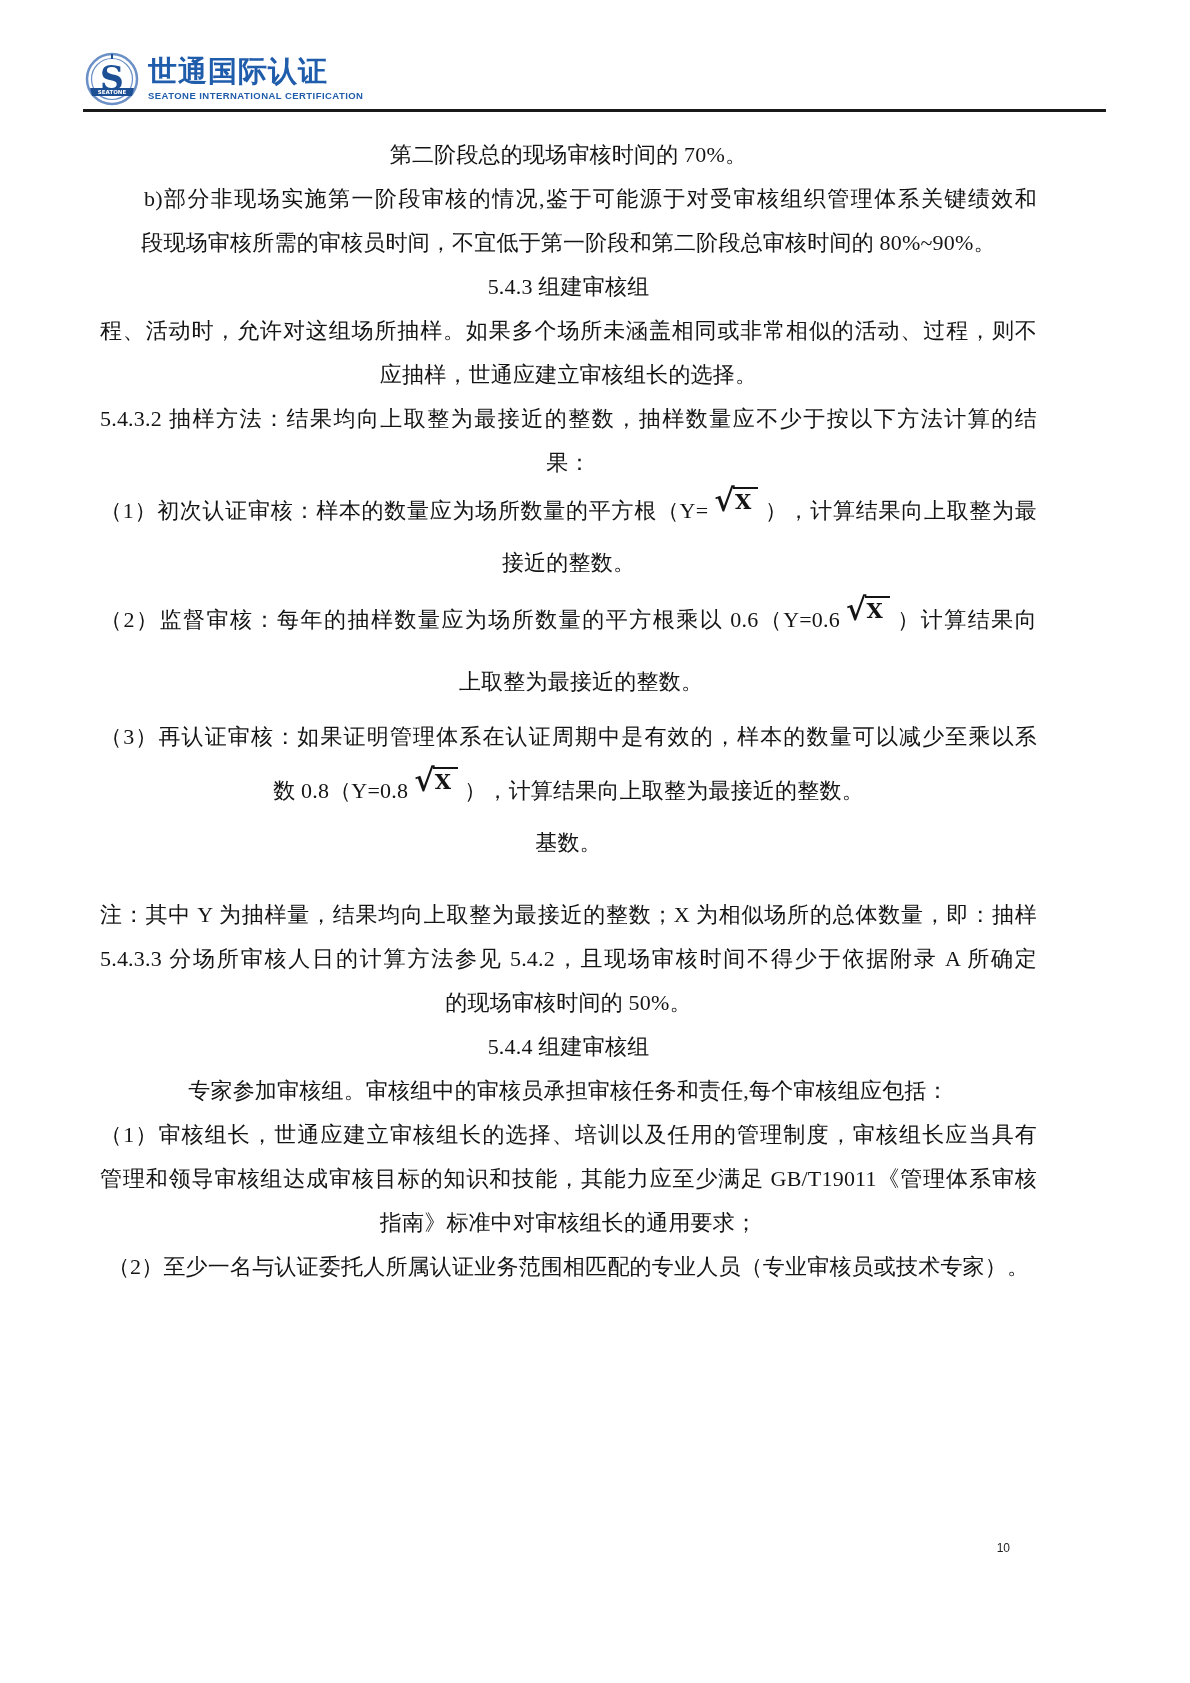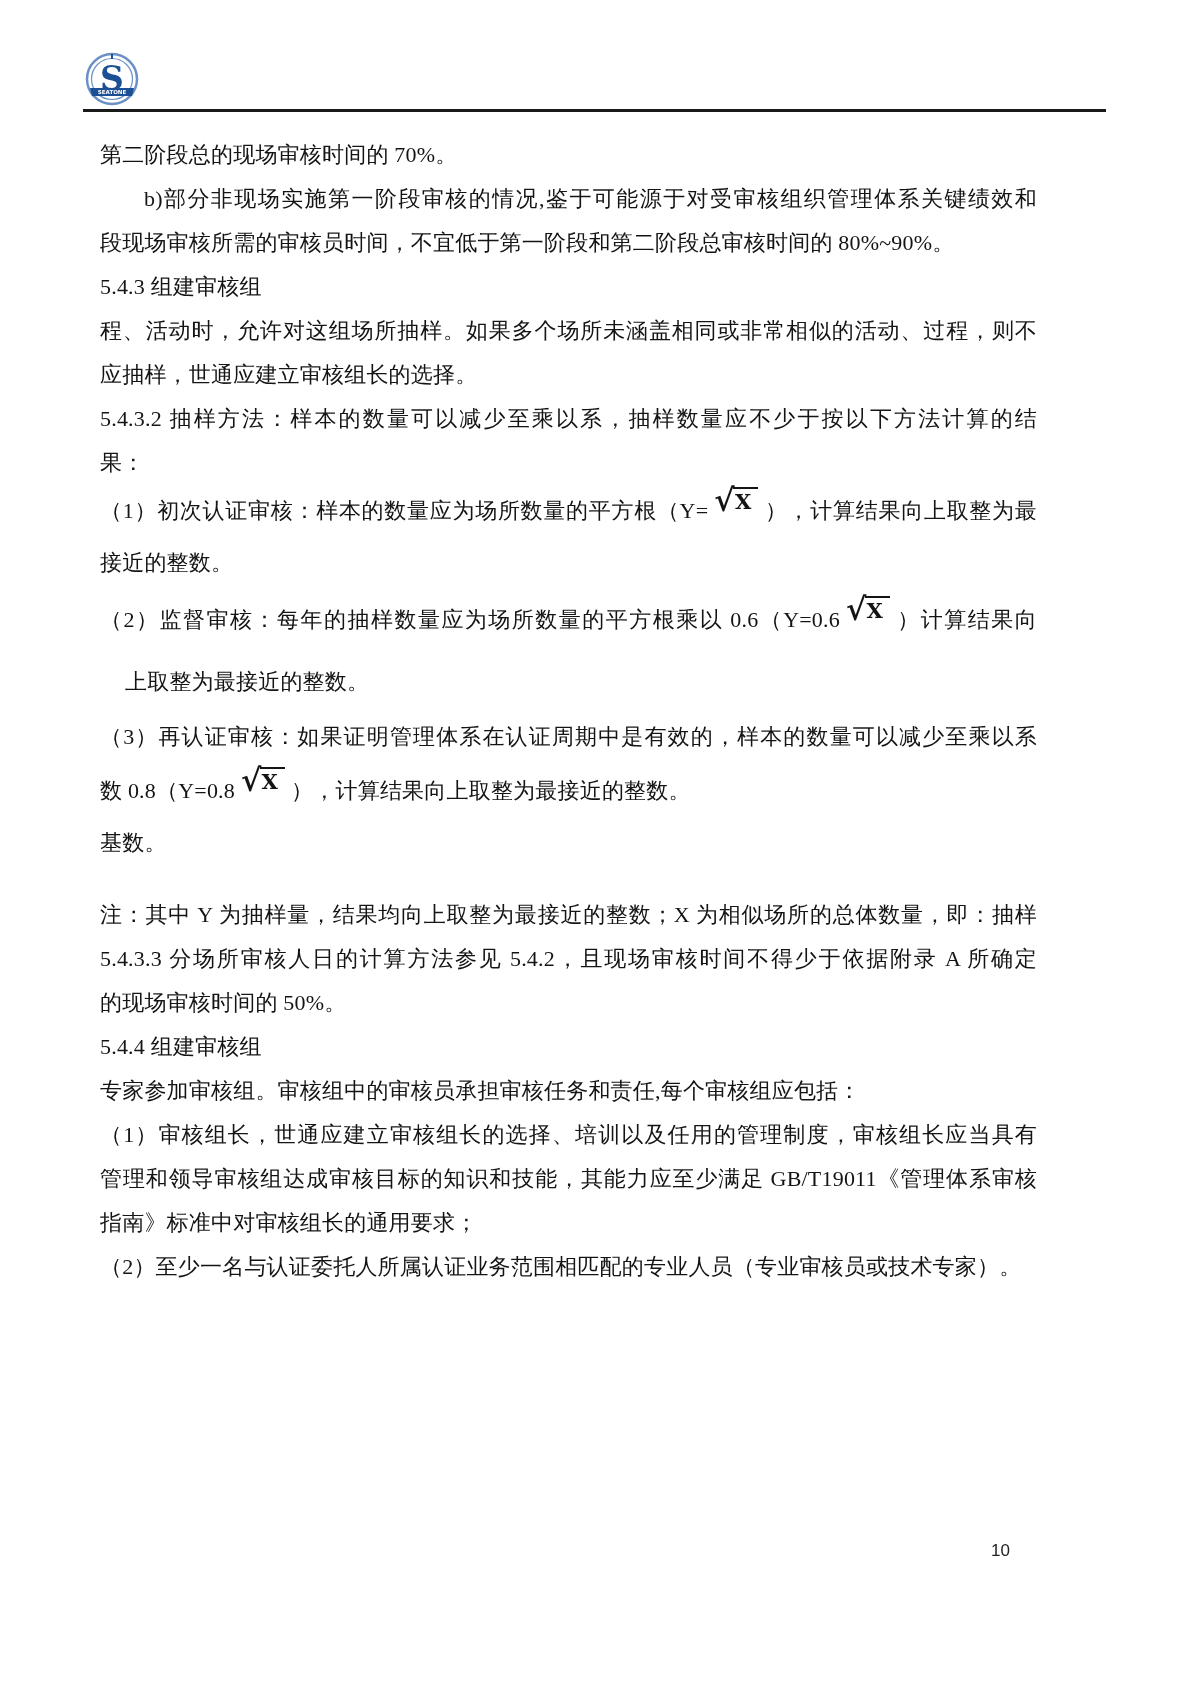--- a/index.html
+++ b/index.html
@@ -55,20 +55,21 @@
     left: 100px;
     top: 133px;
     width: 937px;
     font-size: 22px;
   }
   .line {
     height: 44px;
     line-height: 44px;
     white-space: nowrap;
     letter-spacing: 0.2px;
+    text-align: center;
   }
   .line.just {
     white-space: normal;
     text-align: justify;
     text-align-last: justify;
   }
   
   .sqrt {
     display: inline-flex;
     align-items: flex-start;
@@ -90,50 +91,54 @@
     border-top: 2.5px solid #141414;
     padding: 0 7px 0 2px;
     margin-left: -2px;
   }
   
   .page-number {
     position: absolute;
     right: 180px;
     top: 1541px;
     font-family: "Liberation Sans", "DejaVu Sans", sans-serif;
-    font-size: 17px;
+    font-size: 12px;
     color: #222222;
   }
 </style>
 </head>
 <body>
 
 <div class="page">
 
   <div class="header">
     <svg class="badge" viewBox="0 0 54 54">
       <circle cx="27" cy="27" r="25" fill="none" stroke="#6b90c6" stroke-width="2.5"></circle>
       <circle cx="27" cy="27" r="20.5" fill="none" stroke="#6b90c6" stroke-width="1.2"></circle>
       <text x="27" y="38" text-anchor="middle" font-family="DejaVu Serif, serif" font-weight="bold" font-size="33" fill="#1d4f94">S</text>
       <path d="M5 36 L49 36 L47 44 L7 44 Z" fill="#1d4f94"></path>
       <text x="27" y="42" text-anchor="middle" font-family="DejaVu Sans, sans-serif" font-weight="bold" font-size="5.5" fill="#ffffff">SEATONE</text>
       <line x1="27" y1="2" x2="27" y2="7" stroke="#1d4f94" stroke-width="2"></line>
     </svg>
+    <div class="brand-text">
+      <div class="brand-cn">世通国际认证</div>
+      <div class="brand-en">SEATONE INTERNATIONAL CERTIFICATION</div>
+    </div>
   </div>
 
   <div class="header-rule"></div>
 
   <div class="doc-body">
       <div class="line">第二阶段总的现场审核时间的 70%。</div>
       <div class="line just" style="text-indent: 44px;">b)部分非现场实施第一阶段审核的情况,鉴于可能源于对受审核组织管理体系关键绩效和</div>
       <div class="line">段现场审核所需的审核员时间，不宜低于第一阶段和第二阶段总审核时间的 80%~90%。</div>
       <div class="line">5.4.3 组建审核组</div>
       <div class="line just">程、活动时，允许对这组场所抽样。如果多个场所未涵盖相同或非常相似的活动、过程，则不</div>
       <div class="line">应抽样，世通应建立审核组长的选择。</div>
-      <div class="line just">5.4.3.2 抽样方法：样本的数量可以减少至乘以系，抽样数量应不少于按以下方法计算的结</div>
+      <div class="line just">5.4.3.2 抽样方法：结果均向上取整为最接近的整数，抽样数量应不少于按以下方法计算的结</div>
       <div class="line">果：</div>
       <div class="line just" style="height: 52px; line-height: 52px;">（1）初次认证审核：样本的数量应为场所数量的平方根（Y=<span class="sqrt">
           <span class="sq-sign">√</span>
           <span class="sq-val">X</span>
         </span>），计算结果向上取整为最</div>
       <div class="line" style="height: 52px; line-height: 52px;">接近的整数。</div>
       <div class="line just" style="height: 62px; line-height: 62px;">（2）监督审核：每年的抽样数量应为场所数量的平方根乘以 0.6（Y=0.6<span class="sqrt">
           <span class="sq-sign">√</span>
           <span class="sq-val">X</span>
         </span>）计算结果向</div>

